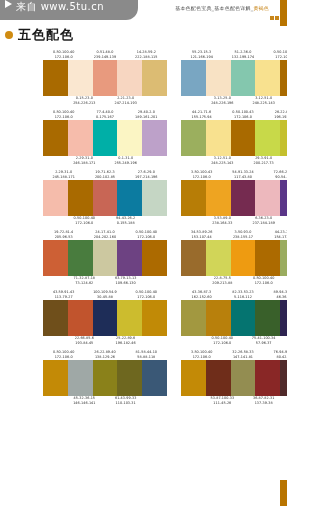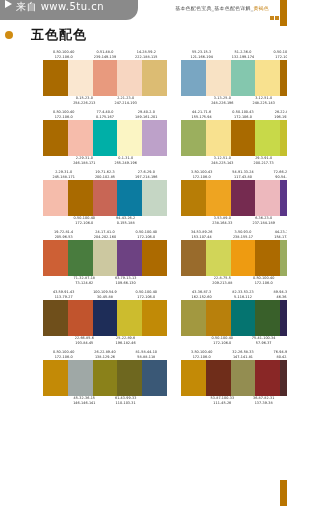--- a/index.html
+++ b/index.html
@@ -26,21 +26,21 @@
   .crumb{
     position:absolute;right:18px;top:5px;
     font-size:5px;color:#4a4a4a;white-space:nowrap;letter-spacing:.2px;
   }
   .crumb .hl{color:#c8861a;}
   .corner-bar{position:absolute;right:0;top:0;width:7px;height:26px;background:#b87400;}
   .corner-sq{position:absolute;width:4px;height:4px;background:#c8861a;top:16px;}
   .corner-sq.a{right:13px;} .corner-sq.b{right:8px;}
 
   
-  .title-row{display:flex;align-items:center;gap:18px;padding:4px 0 0 5px;}
+  .title-row{display:flex;align-items:center;gap:5px;padding:4px 0 0 5px;}
   .title-dot{width:8px;height:8px;border-radius:50%;background:#d08c12;flex:none;}
   .title-text{font-size:13px;font-weight:bold;color:#1a1a1a;letter-spacing:1px;}
 
   
   .grid{margin-top:6px;}
   .prow{display:flex;justify-content:flex-start;margin-bottom:4px;}
   .block{width:124px;margin-left:14px;}
   .block:first-child{margin-left:43px;}
   .lbl-top,.lbl-bot{
     display:flex;font-size:3.4px;color:#2b2b2b;line-height:1.45;

